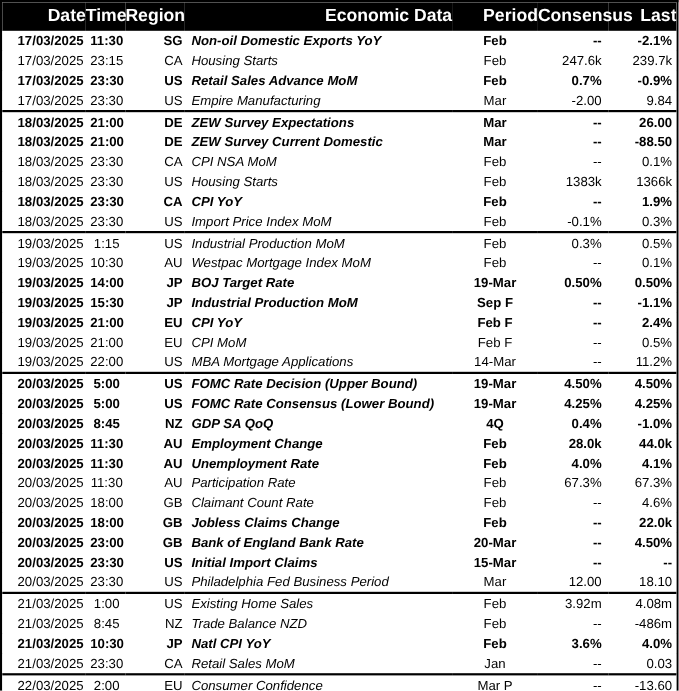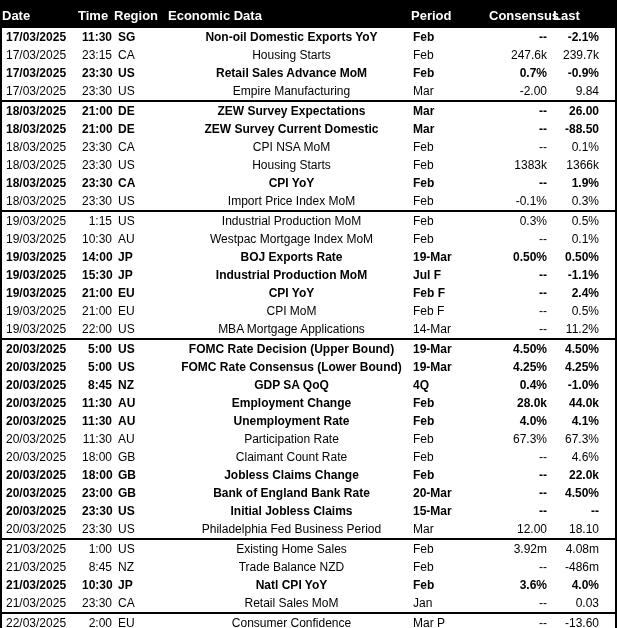--- a/index.html
+++ b/index.html
@@ -28,47 +28,47 @@
   table.calendar col.c-region    { width: 54px; }
   table.calendar col.c-event     { width: 243px; }
   table.calendar col.c-period    { width: 78px; }
   table.calendar col.c-consensus { width: 64px; }
   table.calendar col.c-last      { width: 62px; }
 
   thead th {
     background: #000000;
     color: #ffffff;
     height: 26px;
-    font-size: 13px;
+    font-size: 16px;
     font-weight: bold;
-    text-align: left;
+    text-align: right;
     padding: 0;
     white-space: nowrap;
   }
   tbody td {
     height: 18px;
     font-size: 12px;
     color: #000000;
     padding: 0 2px;
     white-space: nowrap;
     overflow: hidden;
     background: #ffffff;
     vertical-align: middle;
   }
   tbody tr.bold td { font-weight: bold; }
   tbody tr.group-start td { border-top: 2px solid #000; }
   tbody tr:last-child td { border-bottom: 2px solid #000; }
 
-  td.col-date      { padding-left: 4px; text-align: left; }
-  td.col-time      { padding-left: 4px; text-align: right; }
-  td.col-region    { padding-left: 4px; text-align: left; }
-  td.col-event     { padding-left: 6px; text-align: center; }
-  td.col-period    { padding-left: 2px; text-align: left; }
+  td.col-date      { padding-left: 4px; text-align: right; }
+  td.col-time      { padding-left: 4px; text-align: center; }
+  td.col-region    { padding-left: 4px; text-align: right; }
+  td.col-event     { padding-left: 6px; text-align: left; font-style: italic; }
+  td.col-period    { padding-left: 2px; text-align: center; }
   td.col-consensus { padding-right: 6px; text-align: right; }
-  td.col-last      { padding-right: 16px; text-align: right; }
+  td.col-last      { padding-right: 4px; text-align: right; }
 </style>
 </head>
 <body>
 
 <div class="frame">
   <table class="calendar">
     <colgroup>
       <col class="c-date">
         <col class="c-time">
         <col class="c-region">
@@ -194,31 +194,31 @@
           <td class="col-region">AU</td>
           <td class="col-event">Westpac Mortgage Index MoM</td>
           <td class="col-period">Feb</td>
           <td class="col-consensus">--</td>
           <td class="col-last">0.1%</td>
         </tr>
         <tr class="bold">
           <td class="col-date">19/03/2025</td>
           <td class="col-time">14:00</td>
           <td class="col-region">JP</td>
-          <td class="col-event">BOJ Exports Rate</td>
+          <td class="col-event">BOJ Target Rate</td>
           <td class="col-period">19-Mar</td>
           <td class="col-consensus">0.50%</td>
           <td class="col-last">0.50%</td>
         </tr>
         <tr class="bold">
           <td class="col-date">19/03/2025</td>
           <td class="col-time">15:30</td>
           <td class="col-region">JP</td>
           <td class="col-event">Industrial Production MoM</td>
-          <td class="col-period">Jul F</td>
+          <td class="col-period">Sep F</td>
           <td class="col-consensus">--</td>
           <td class="col-last">-1.1%</td>
         </tr>
         <tr class="bold">
           <td class="col-date">19/03/2025</td>
           <td class="col-time">21:00</td>
           <td class="col-region">EU</td>
           <td class="col-event">CPI YoY</td>
           <td class="col-period">Feb F</td>
           <td class="col-consensus">--</td>
@@ -320,21 +320,21 @@
           <td class="col-region">GB</td>
           <td class="col-event">Bank of England Bank Rate</td>
           <td class="col-period">20-Mar</td>
           <td class="col-consensus">--</td>
           <td class="col-last">4.50%</td>
         </tr>
         <tr class="bold">
           <td class="col-date">20/03/2025</td>
           <td class="col-time">23:30</td>
           <td class="col-region">US</td>
-          <td class="col-event">Initial Jobless Claims</td>
+          <td class="col-event">Initial Import Claims</td>
           <td class="col-period">15-Mar</td>
           <td class="col-consensus">--</td>
           <td class="col-last">--</td>
         </tr>
         <tr>
           <td class="col-date">20/03/2025</td>
           <td class="col-time">23:30</td>
           <td class="col-region">US</td>
           <td class="col-event">Philadelphia Fed Business Period</td>
           <td class="col-period">Mar</td>

